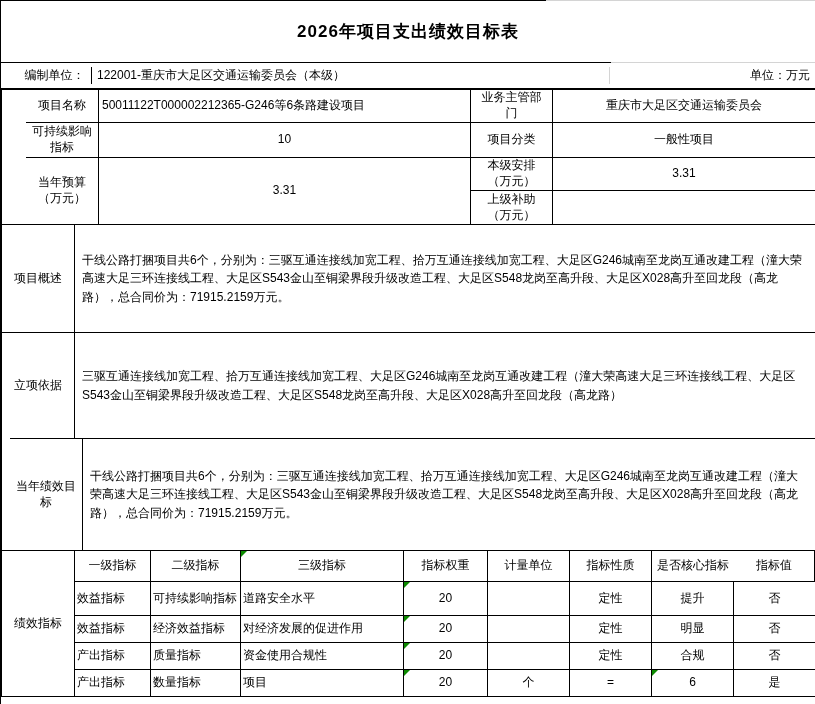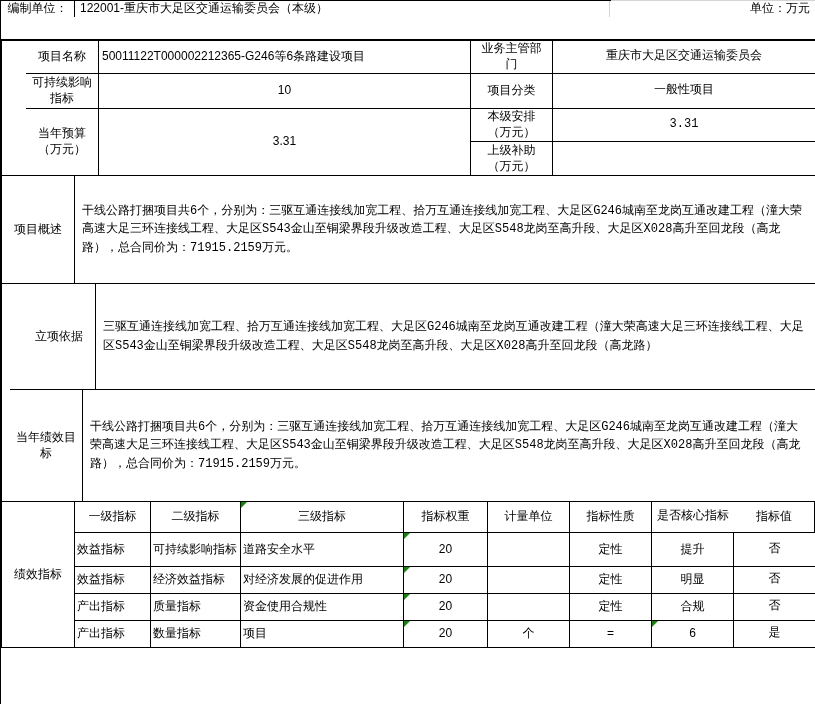--- a/index.html
+++ b/index.html
@@ -16,80 +16,86 @@
   
   .title-block{
     position:relative;height:62px;
     display:flex;align-items:center;justify-content:center;
   }
   .title-block .t{font-size:17px;font-weight:bold;letter-spacing:1px;}
   .hline{position:absolute;height:1px;background:#000;}
   .hline.gray{background:#d4d4d4;}
   
   .unit-row{
-    position:relative;height:39px;display:flex;align-items:flex-start;
+    position:relative;height:26px;display:flex;align-items:center;
     border-top:0;
+    padding-left:17px;
   }
   .unit-row .lbl{
     width:73px;border-right:1px solid #000;
     display:flex;align-items:center;justify-content:center;
   }
   .unit-row .val{
     flex:1;display:flex;align-items:center;padding-left:5px;
   }
   .unit-row .unit{
     width:200px;border-left:1px solid #d4d4d4;
     display:flex;align-items:center;justify-content:flex-end;padding-right:5px;
   }
   
   .main{
     border:1px solid #000;border-top:2px solid #000;
     width:815px;box-sizing:border-box;
   }
   .grid{display:grid;}
   .secA{grid-template-columns:73px 372px 82px 1fr;grid-template-rows:33px 35px 33px 33px;margin-left:24px;}
   .secB{grid-template-columns:73px 1fr;grid-template-rows:107px;border-top:1px solid #000;}
-  .secC{grid-template-columns:73px 1fr;grid-template-rows:105px;border-top:1px solid #000;padding-left:21px;}
+  .secC{grid-template-columns:73px 1fr;grid-template-rows:105px;border-top:1px solid #000;}
   .secD{grid-template-columns:73px 1fr;grid-template-rows:111px;border-top:1px solid #000;margin-left:8px;}
   .secE{
     grid-template-columns:73px 76px 90px 163px 84px 82px 82px 82px 1fr;
     grid-template-rows:31px 34px 27px 27px 1fr;
     border-top:1px solid #000;height:145px;
   }
   .c{
     position:relative;
     display:flex;align-items:center;justify-content:center;
     text-align:center;
     border-right:1px solid #000;border-bottom:1px solid #000;
     padding:1px 3px;box-sizing:border-box;
     line-height:1.3;
     overflow:hidden;
   }
   .c.left{justify-content:flex-start;text-align:center;}
-  .c.nr{border-right:none;font-family:Liberation Mono, monospace;}
+  .c.nr{border-right:none;}
   .c.nb{border-bottom:none;}
   .c.span2r{grid-row:span 2;}
   .c.para{
     padding:4px 7px;line-height:1.55;text-align:left;justify-content:flex-start;
   }
   .para-inner{display:block;}
   .lblcell{padding:1px 6px;}
   .secE .c{padding:1px 2px;}
   .rowlabel{grid-row:1 / 6;}
   
   .gt{
     position:absolute;top:0;left:0;width:0;height:0;
     border-top:6px solid #0c8a00;border-right:6px solid transparent;
   }
 </style>
 </head>
 <body>
 
 <div class="sheet">
 
+  <div class="title-block">
+    <div class="hline" style="top:0;left:0;width:545px;"></div>
+    <div class="hline gray" style="top:0;left:545px;width:270px;"></div>
+    <div class="t">2026年项目支出绩效目标表</div>
+  </div>
 
   <div class="unit-row">
     <div class="hline" style="top:0;left:0;width:610px;"></div>
     <div class="hline gray" style="top:0;left:610px;width:205px;"></div>
     <div class="lbl">编制单位：</div>
     <div class="val">122001-重庆市大足区交通运输委员会（本级）</div>
     <div class="unit">单位：万元</div>
   </div>
 
   <div class="main">

